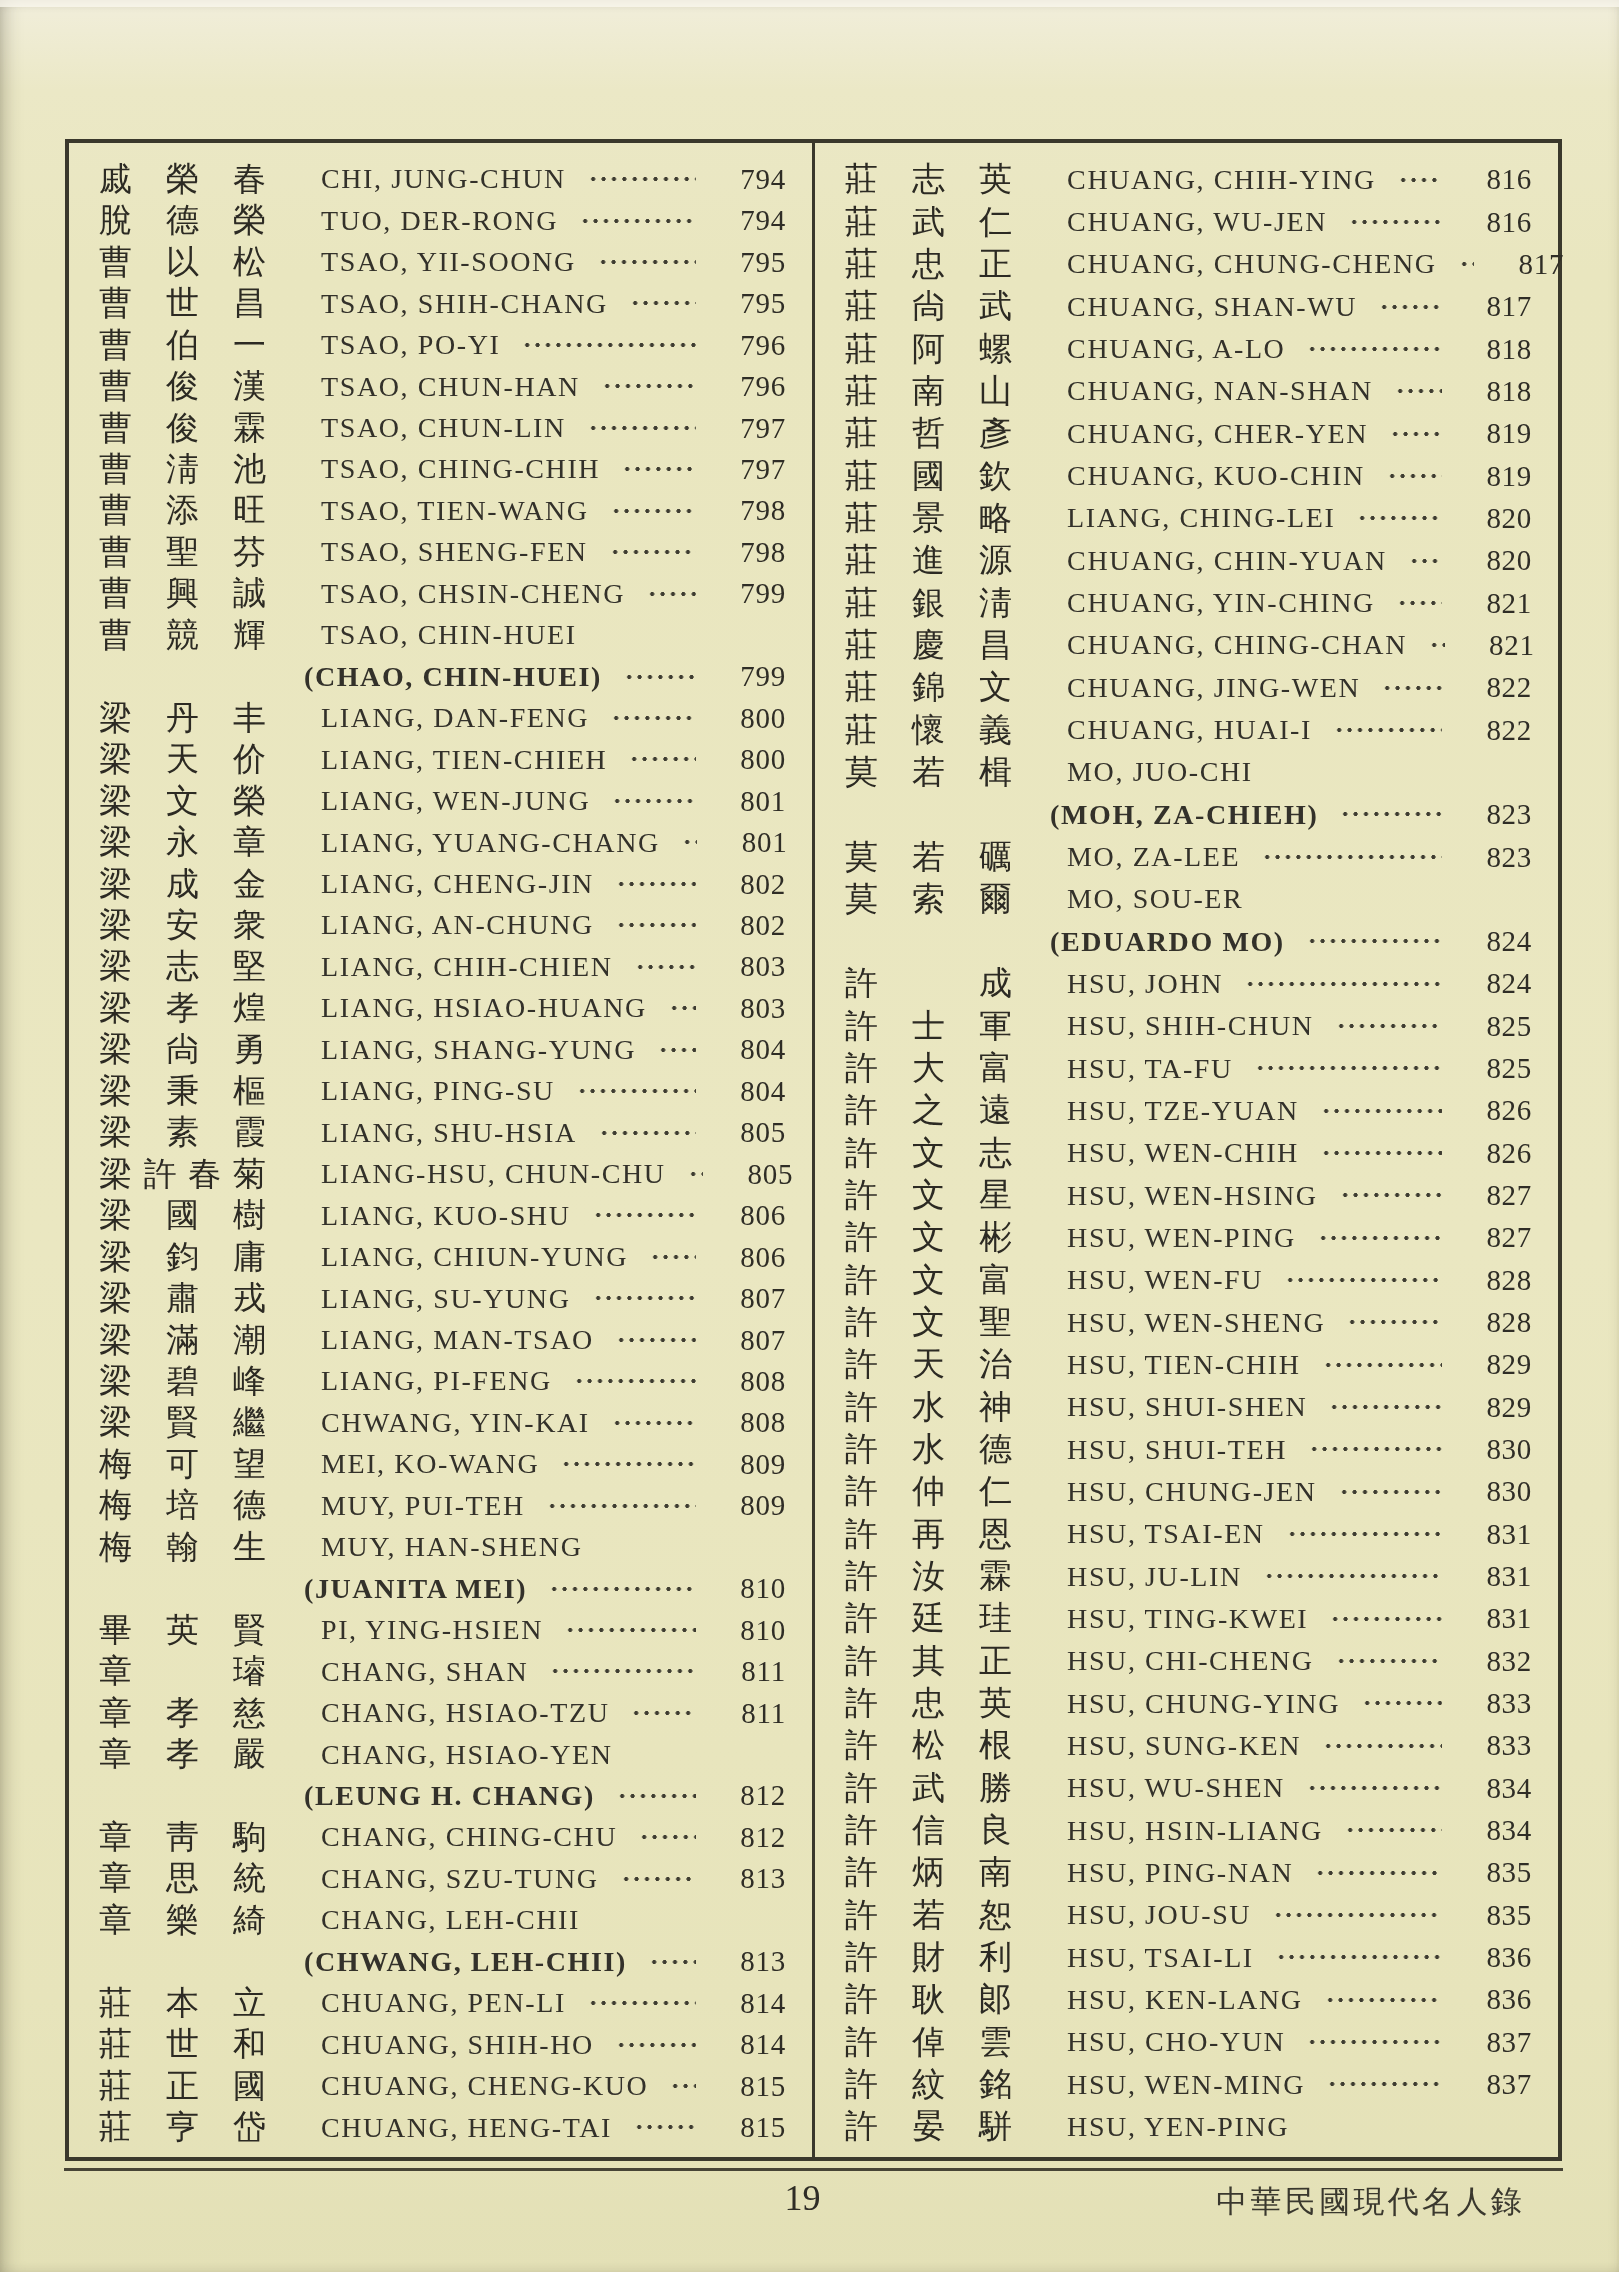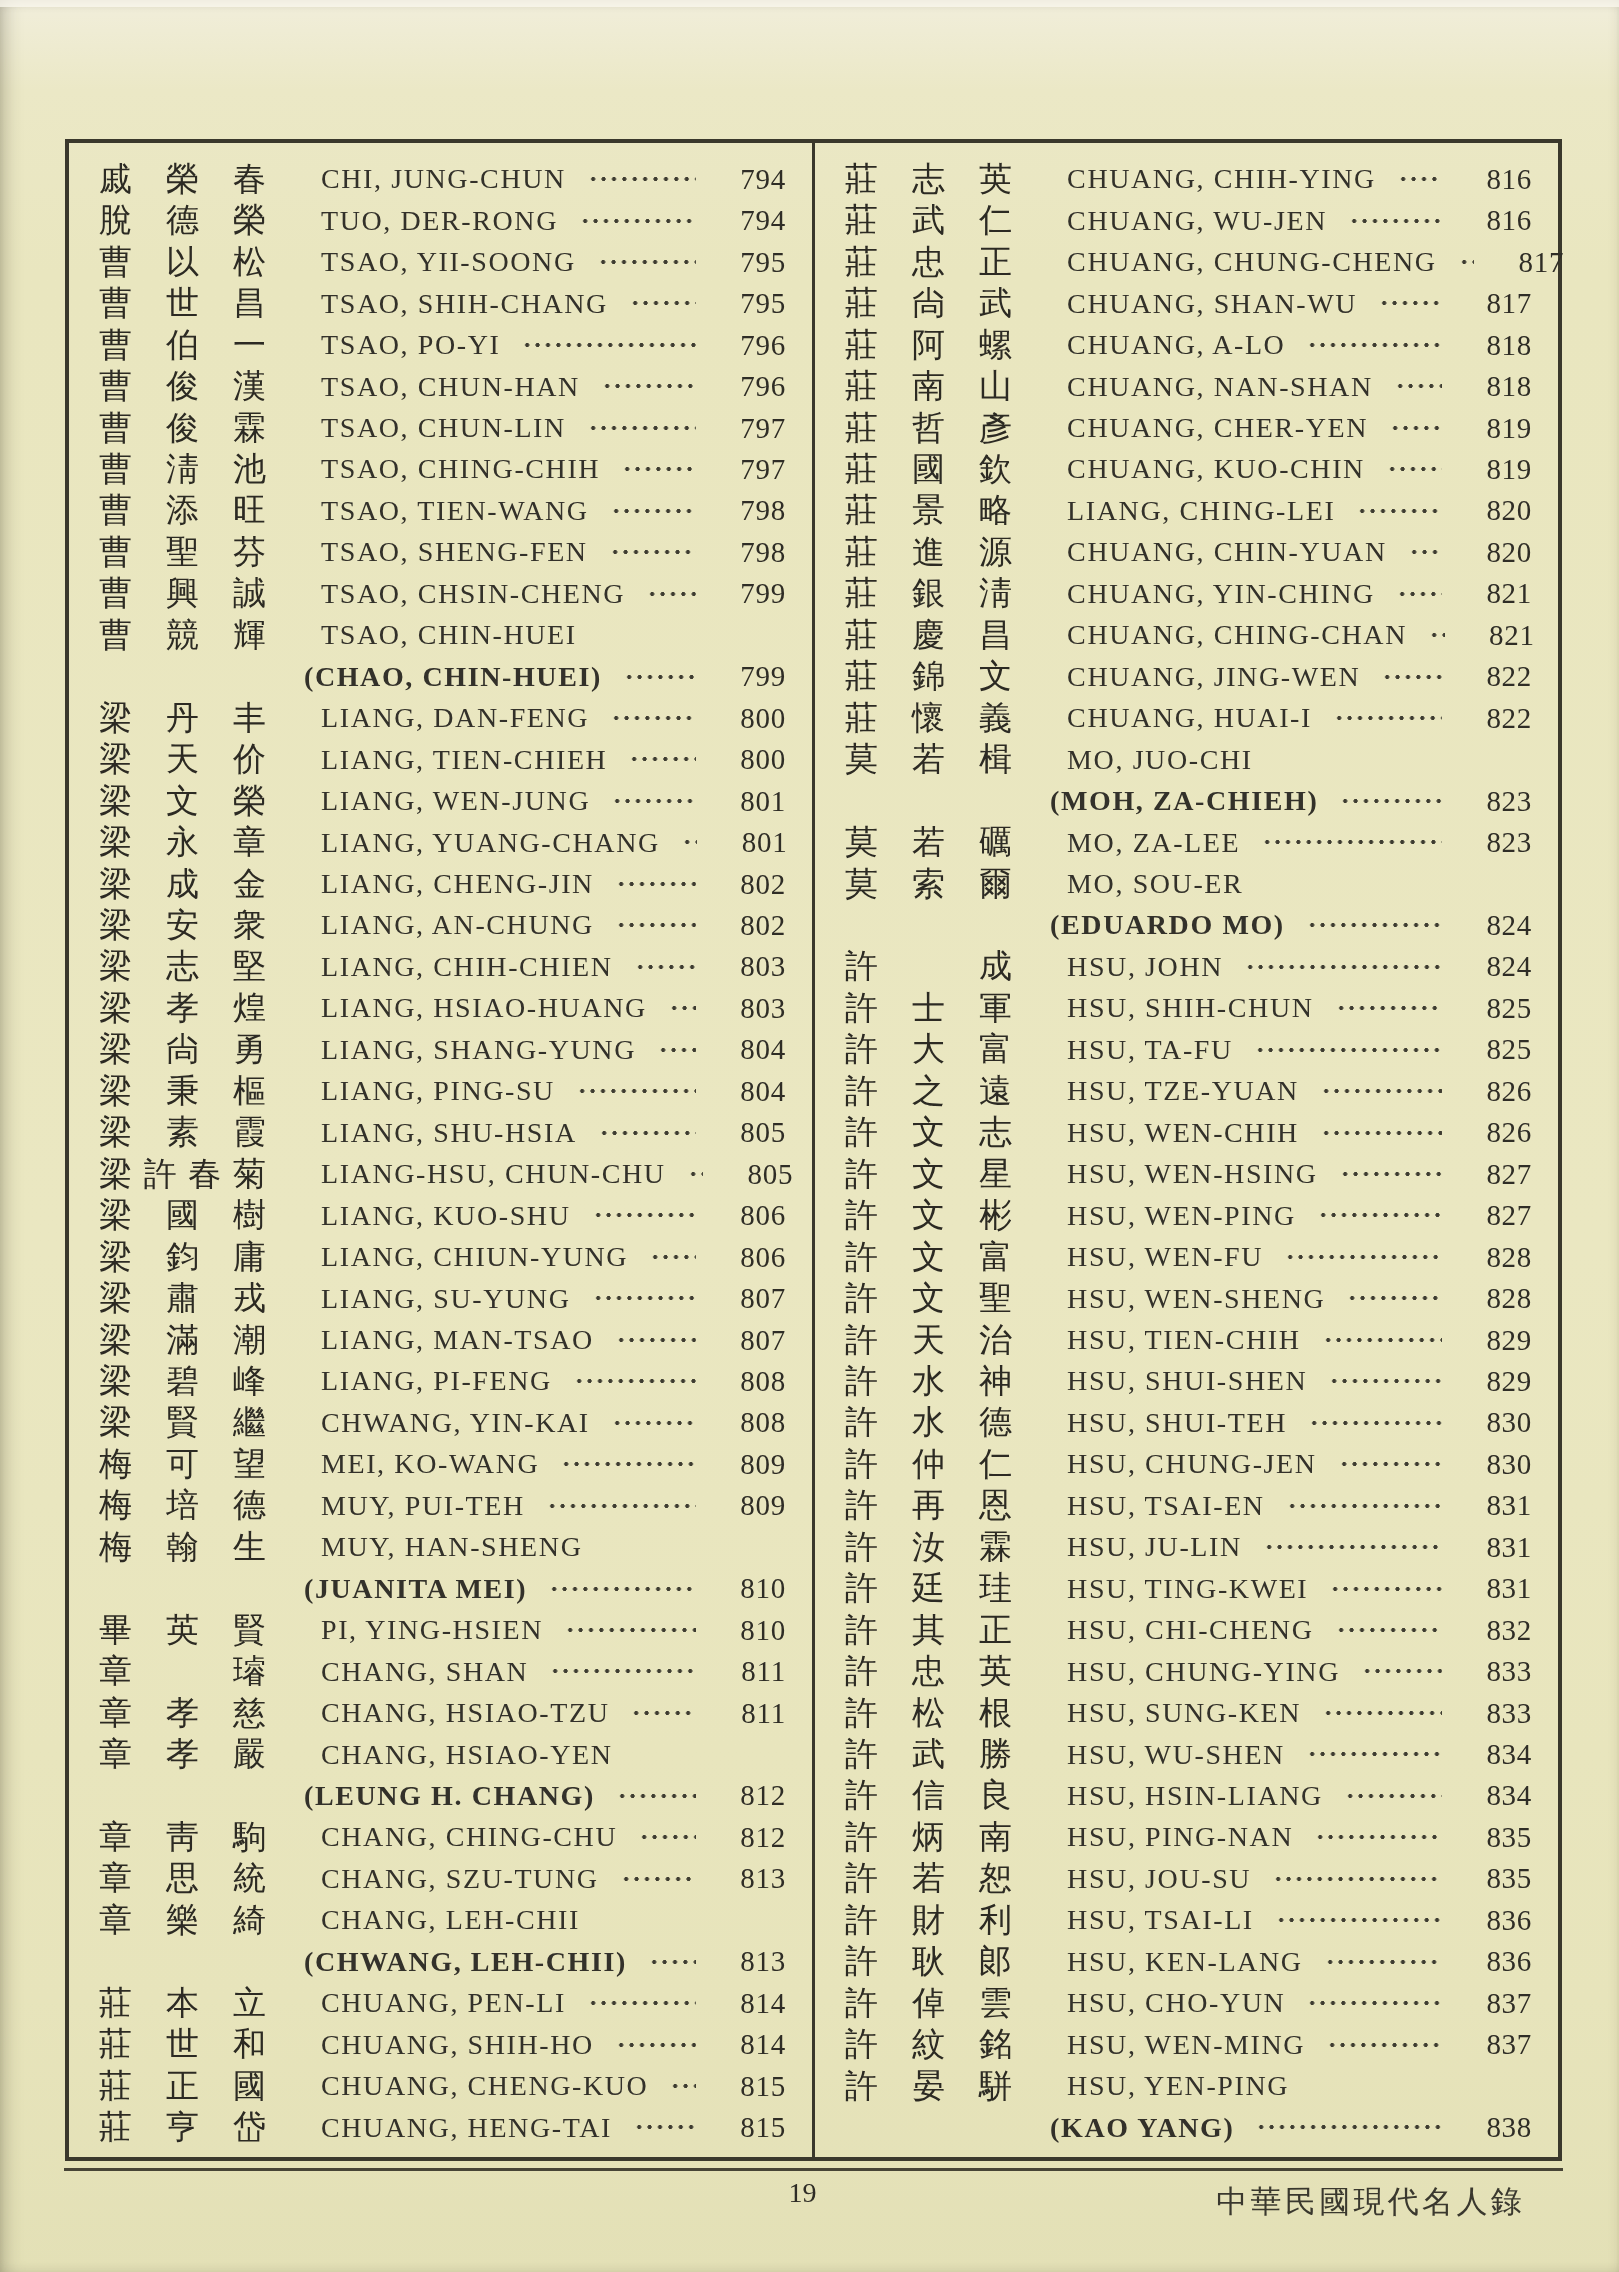--- a/index.html
+++ b/index.html
@@ -105,21 +105,21 @@
     letter-spacing: 0.7px;
     margin-right: 26px;
     color: #2f2d26;
   }
 
   .footer-num {
     position: absolute;
     left: 0; right: 15px;
     top: 2177px;
     text-align: center;
-    font-size: 28px;
+    font-size: 36px;
     color: #2f2d26;
   }
   .footer-title {
     position: absolute;
     right: 95px;
     top: 2181px;
     font-size: 31px;
     letter-spacing: 3.3px;
     color: #3a382e;
     font-family: Liberation Mono, monospace;
@@ -1056,24 +1056,18 @@
       <div class="row nopage">
         <span class="cjk">
           <span>許</span>
           <span>晏</span>
           <span>駢</span>
         </span>
         <span class="roman">HSU, YEN-PING</span>
         <span class="dots"></span>
         <span class="pg"></span>
       </div>
-      <div class="row alias">
-        <span class="cjk"></span>
-        <span class="roman">(KAO YANG)</span>
-        <span class="dots"></span>
-        <span class="pg">838</span>
-      </div>
     </div>
 </div>
 
 <div class="footer-num">19</div>
 <div class="footer-title">中華民國現代名人錄</div>
 
 
 </body></html>

